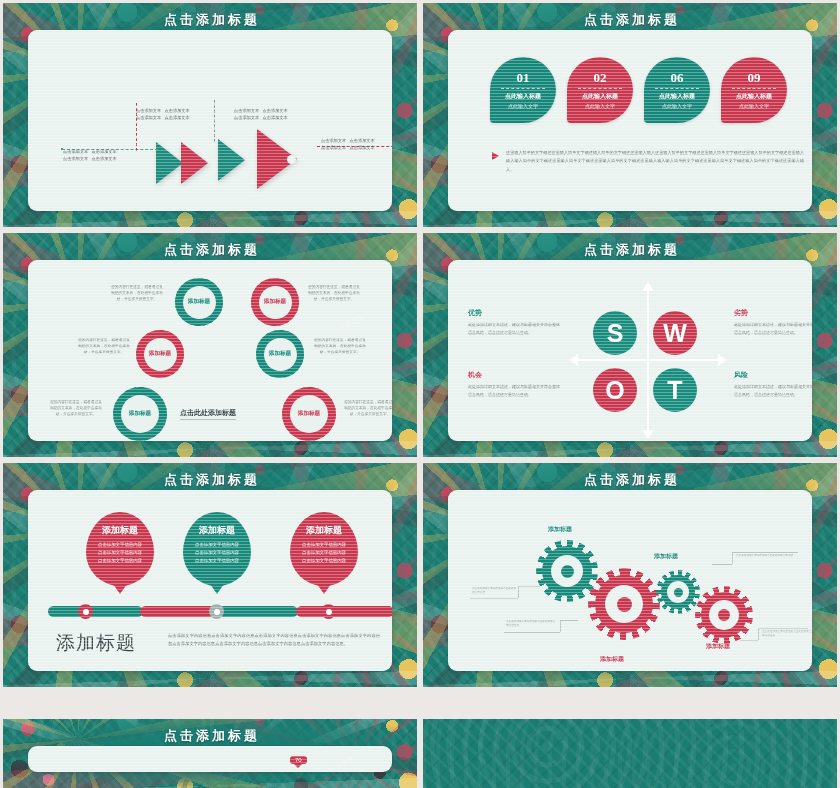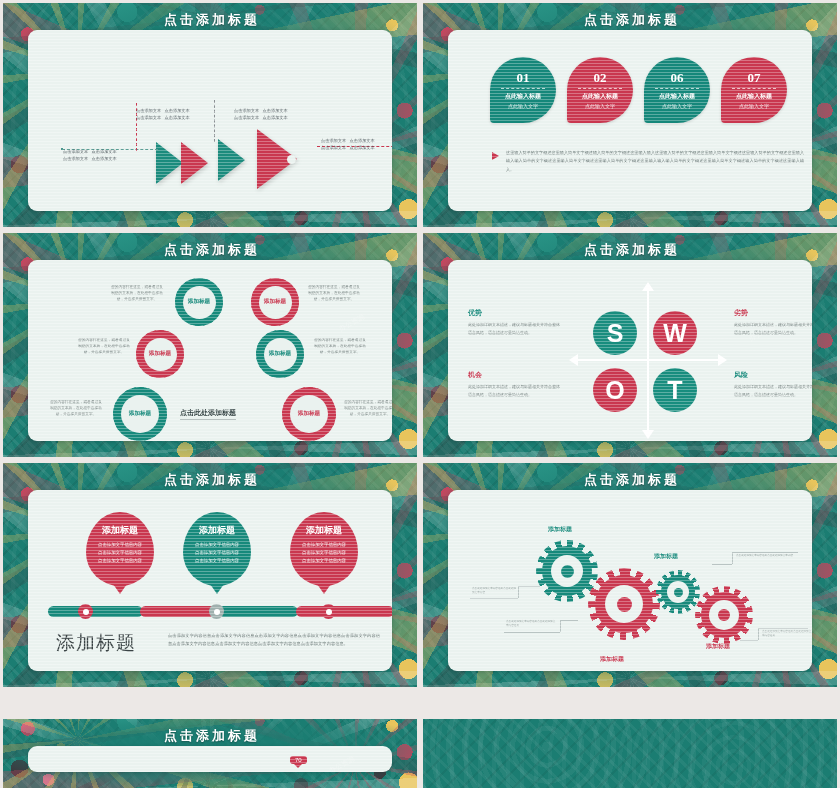--- a/index.html
+++ b/index.html
@@ -214,21 +214,21 @@
         <div class="h">点此输入标题</div>
         <div class="p">点此输入文字</div>
       </div>
       <div class="bub t" style="left:196px; top:27px;">
         <div class="num">06</div>
         <div class="hr"></div>
         <div class="h">点此输入标题</div>
         <div class="p">点此输入文字</div>
       </div>
       <div class="bub r" style="left:273px; top:27px;">
-        <div class="num">07</div>
+        <div class="num">09</div>
         <div class="hr"></div>
         <div class="h">点此输入标题</div>
         <div class="p">点此输入文字</div>
       </div>
 
       <div class="tri-bullet" style="left:44px; top:122px;"></div>
       <div class="para" style="left:58px; top:119px; width:298px;">这里输入简单的文字概述这里输入简单文字概述输入简单的文字概述这里输入输入这里输入简单的文字概述这里输入简单文字概述这里输入简单的文字概述这里输入输入输入简单的文字概述这里输入简单文字概述这里输入简单的文字概述这里输入输入输入简单的文字概述这里输入简单文字概述输入简单的文字概述这里输入输入。</div>
     </div>
   </div>
 

